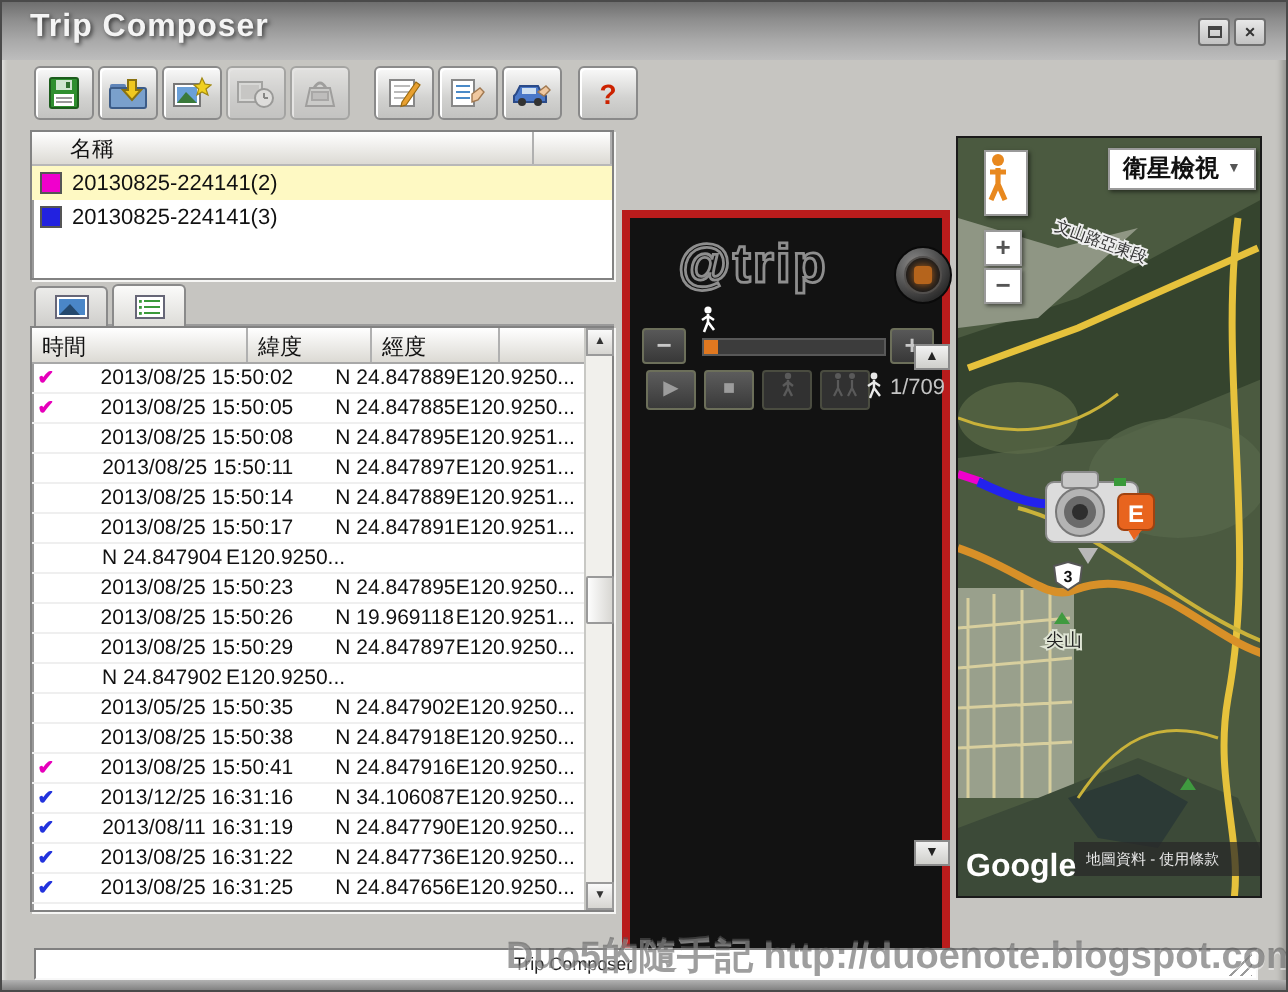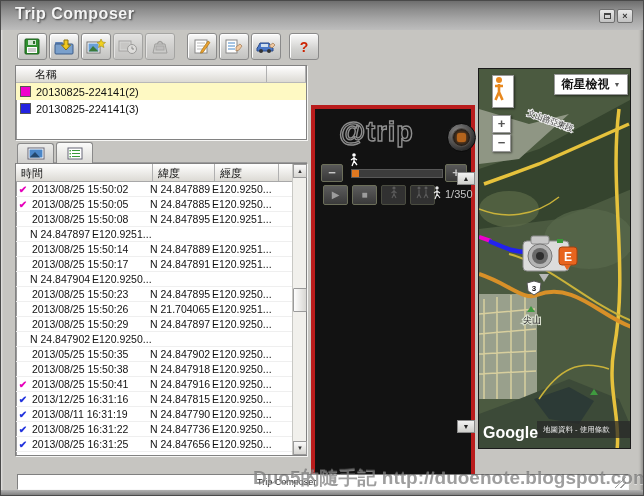--- a/index.html
+++ b/index.html
@@ -36,22 +36,22 @@
     border:1px solid #8a8a8a;border-bottom:none;border-radius:3px 3px 0 0;display:flex;align-items:center;justify-content:center;}
   .tab.active{top:0;height:21px;background:linear-gradient(#fbfbfa,#dddcd8);}
   
   .thead{display:flex;height:18px;border-bottom:1px solid #a8a8a8;}
   .thead .hseg{background:linear-gradient(#ffffff,#dcdad4);border-right:1px solid #b0b0b0;font-size:11px;color:#111;
     padding:2px 5px;white-space:nowrap;overflow:hidden;}
   .tbody{position:absolute;left:0;top:18px;right:14px;bottom:0;overflow:hidden;}
   .trow{display:flex;align-items:center;height:15px;font-size:10.5px;color:#111;border-bottom:1px solid #efefef;}
   .check{width:14px;text-align:center;font-size:10px;font-weight:bold;flex:0 0 auto;}
   .check.magenta{color:#e600bb;} .check.blue{color:#2233dd;} .check.none{visibility:hidden;}
-  .c-time{width:120px;padding-left:2px;white-space:nowrap;overflow:hidden;}
-  .c-lat{width:62px;white-space:nowrap;overflow:hidden;}
+  .c-time{width:120px;padding-left:2px;white-space:nowrap;overflow:hidden;text-align:right;}
+  .c-lat{width:62px;white-space:nowrap;overflow:hidden;margin-left:21px;}
   .c-lon{width:66px;white-space:nowrap;overflow:hidden;}
   
   .vscroll{position:absolute;top:0;right:0;width:14px;bottom:0;background:#f1f0ec;border-left:1px solid #c8c8c4;}
   .sbtn{position:absolute;left:0;width:14px;height:14px;background:linear-gradient(#fafafa,#d6d5d1);
     border:1px solid #9a9a9a;font-size:6px;line-height:12px;text-align:center;color:#333;}
   .sthumb{position:absolute;left:0;width:14px;height:24px;background:linear-gradient(90deg,#fdfdfd,#d8d7d3);
     border:1px solid #9a9a9a;border-radius:1px;}
   
   .player{position:absolute;left:310px;top:64px;width:164px;height:390px;background:#121212;border:4px solid #b91c1c;margin-top:40px;}
   .trip-logo{position:absolute;left:24px;top:8px;font-size:27px;font-weight:bold;letter-spacing:1px;color:#9a9a9a;
@@ -213,21 +213,21 @@
           <line x1="5" y1="9.5" x2="13" y2="9.5" stroke="#3a9a3a"></line>
         <rect x="2.5" y="3" width="1.4" height="1.4" fill="#3a9a3a"></rect>
           <rect x="2.5" y="6" width="1.4" height="1.4" fill="#3a9a3a"></rect>
           <rect x="2.5" y="9" width="1.4" height="1.4" fill="#3a9a3a"></rect>
       </svg>
     </div>
   </div>
 
   <div class="sunken" style="left:14px;top:162px;width:292px;height:293px;">
     <div class="thead">
-      <div class="hseg" style="width:137px">時間</div>
+      <div class="hseg" style="width:108px">時間</div>
       <div class="hseg" style="width:62px">緯度</div>
       <div class="hseg" style="width:64px">經度</div>
       <div class="hseg" style="flex:1"></div>
     </div>
     <div class="tbody">
 
         <div class="trow">
           <span class="check magenta">✔</span>
           <span class="c-time">2013/08/25 15:50:02</span>
           <span class="c-lat">N 24.847889</span>
@@ -243,20 +243,21 @@
 
         <div class="trow">
           <span class="check none">✔</span>
           <span class="c-time">2013/08/25 15:50:08</span>
           <span class="c-lat">N 24.847895</span>
           <span class="c-lon">E120.9251...</span>
         </div>
 
         <div class="trow">
           <span class="check none">✔</span>
+          <span class="c-time">2013/08/25 15:50:11</span>
           <span class="c-lat">N 24.847897</span>
           <span class="c-lon">E120.9251...</span>
         </div>
 
         <div class="trow">
           <span class="check none">✔</span>
           <span class="c-time">2013/08/25 15:50:14</span>
           <span class="c-lat">N 24.847889</span>
           <span class="c-lon">E120.9251...</span>
         </div>
@@ -277,21 +278,21 @@
         <div class="trow">
           <span class="check none">✔</span>
           <span class="c-time">2013/08/25 15:50:23</span>
           <span class="c-lat">N 24.847895</span>
           <span class="c-lon">E120.9250...</span>
         </div>
 
         <div class="trow">
           <span class="check none">✔</span>
           <span class="c-time">2013/08/25 15:50:26</span>
-          <span class="c-lat">N 21.704065</span>
+          <span class="c-lat">N 19.969118</span>
           <span class="c-lon">E120.9251...</span>
         </div>
 
         <div class="trow">
           <span class="check none">✔</span>
           <span class="c-time">2013/08/25 15:50:29</span>
           <span class="c-lat">N 24.847897</span>
           <span class="c-lon">E120.9250...</span>
         </div>
 
@@ -318,21 +319,21 @@
         <div class="trow">
           <span class="check magenta">✔</span>
           <span class="c-time">2013/08/25 15:50:41</span>
           <span class="c-lat">N 24.847916</span>
           <span class="c-lon">E120.9250...</span>
         </div>
 
         <div class="trow">
           <span class="check blue">✔</span>
           <span class="c-time">2013/12/25 16:31:16</span>
-          <span class="c-lat">N 24.847815</span>
+          <span class="c-lat">N 34.106087</span>
           <span class="c-lon">E120.9250...</span>
         </div>
 
         <div class="trow">
           <span class="check blue">✔</span>
           <span class="c-time">2013/08/11 16:31:19</span>
           <span class="c-lat">N 24.847790</span>
           <span class="c-lon">E120.9250...</span>
         </div>
 
@@ -389,21 +390,21 @@
           <circle cx="11" cy="2" r="1.5" fill="#5a5a5a"></circle>
           <path d="M4,4 L4,8 M4,8 L2,12 M4,8 L6,12 M11,4 L11,8 M11,8 L9,12 M11,8 L13,12" stroke="#5a5a5a" stroke-width="1.1" fill="none"></path>
         </svg>
     </div>
     <div class="cwalker">
       <svg width="10" height="14" viewBox="0 0 10 14">
           <circle cx="5" cy="2" r="1.7" fill="#e8e8e8"></circle>
           <path d="M5,4 L5,8 M5,5 L2,7 M5,5 L8,7 M5,8 L3,13 M5,8 L8,12" stroke="#e8e8e8" stroke-width="1.2" fill="none"></path>
         </svg>
     </div>
-    <div class="counter">1/350</div>
+    <div class="counter">1/709</div>
   </div>
 
   <div class="strip-arrow" style="left:456px;top:171px"><span>▲</span></div>
   <div class="strip-arrow" style="left:456px;top:419px"><span>▼</span></div>
 
   <div class="map">
     <svg width="153" height="381" viewBox="0 0 153 381">
       <rect width="153" height="381" fill="#4b5a40"></rect>
       <polygon points="0,100 60,80 153,30 153,120 80,150 0,160" fill="#35442e"></polygon>
       <polygon points="0,40 50,55 90,45 40,90 0,95" fill="#8f9684"></polygon>

